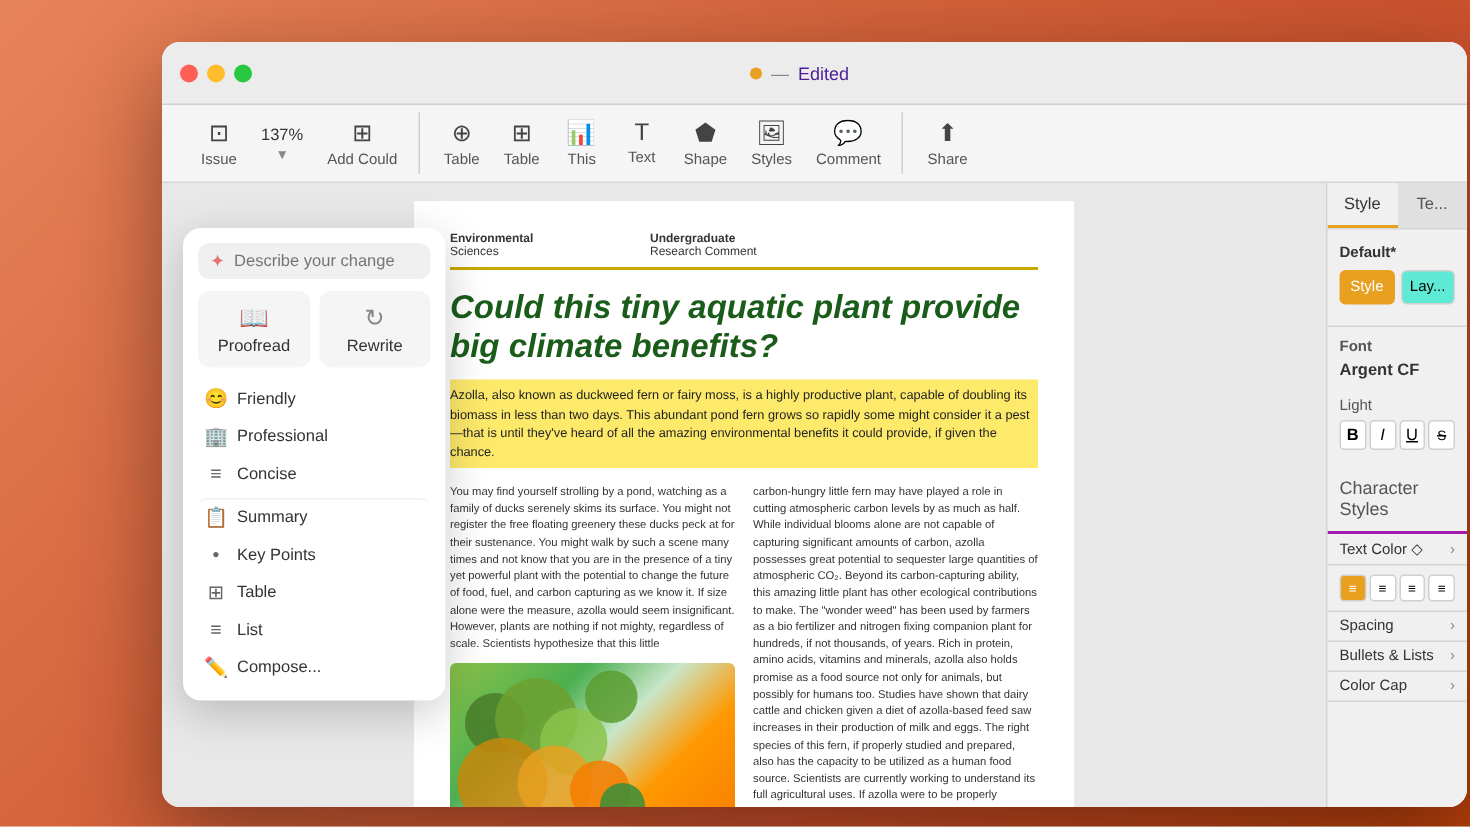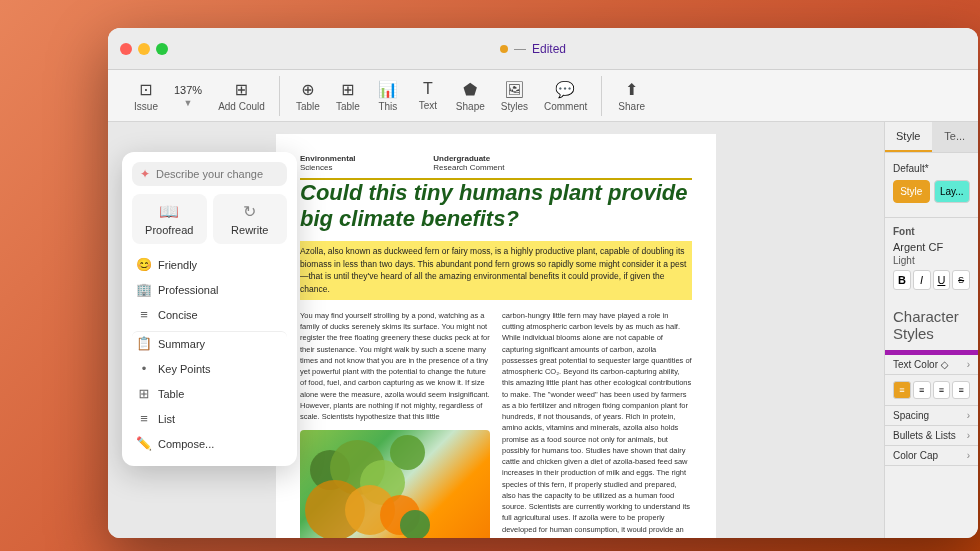--- a/index.html
+++ b/index.html
@@ -122,20 +122,21 @@
       min-height: 480px;
       padding: 20px 24px;
       font-size: 9px;
       position: relative;
     }
 
     .doc-header {
       display: grid;
       grid-template-columns: 1fr 1fr 1fr;
       gap: 8px;
+      margin-bottom: 12px;
       border-bottom: 2px solid #c8a800;
       padding-bottom: 6px;
       font-size: 8px;
     }
     .doc-header-col { font-size: 8px; color: #333; }
     .doc-header-col strong { display: block; }
 
     .doc-title {
       font-size: 22px;
       font-weight: 800;
@@ -278,21 +279,21 @@
       background: #e0e0e0;
     }
 
     .panel-section {
       padding: 10px 8px;
       border-bottom: 1px solid #d5d5d5;
     }
     .panel-default-badge {
       font-size: 10px;
       color: #333;
-      font-weight: 400;
+      font-weight: 700;
       margin-bottom: 6px;
     }
 
     .style-buttons {
       display: grid;
       grid-template-columns: 1fr 1fr;
       gap: 4px;
       margin-bottom: 4px;
     }
     .style-btn {
@@ -305,33 +306,33 @@
       cursor: pointer;
     }
     .style-btn.active {
       background: #e8a020;
       color: white;
       border-color: #e8a020;
     }
 
     .font-section {
       padding: 8px;
-      border-bottom: 5px solid #a21caf;
+      border-bottom: 2px solid #a21caf;
     }
     .font-label {
       font-size: 10px;
       color: #555;
       font-weight: 600;
       margin-bottom: 4px;
     }
     .font-name {
       font-size: 11px;
       color: #333;
-      font-weight: 400;
-      margin-bottom: 2px;
+      font-weight: 700;
+      margin-bottom: 12px;
     }
     .font-weight-label {
       font-size: 10px;
       color: #555;
       margin-bottom: 4px;
     }
     .font-format-btns {
       display: flex;
       gap: 2px;
       margin-bottom: 4px;
@@ -345,21 +346,21 @@
       font-size: 11px;
       display: flex;
       align-items: center;
       justify-content: center;
       cursor: pointer;
     }
     .fmt-btn.bold { font-weight: bold; }
     .fmt-btn.italic { font-style: italic; }
     .fmt-btn.underline { text-decoration: underline; }
     .char-styles-label {
-      font-size: 15px;
+      font-size: 12px;
       color: #555;
       margin-top: 18px;
     }
 
     .alignment-section {
       padding: 6px 8px;
       border-bottom: 1px solid #d5d5d5;
       display: flex;
       gap: 2px;
     }
@@ -482,21 +483,21 @@
           <div class="doc-header-col">
             <strong>Environmental</strong>
             <span>Sciences</span>
           </div>
           <div class="doc-header-col">
             <strong>Undergraduate</strong>
             <span>Research Comment</span>
           </div>
         </div>
 
-        <div class="doc-title">Could this tiny humans plant provide big climate benefits?</div>
+        <div class="doc-title">Could this tiny aquatic plant provide big climate benefits?</div>
 
         <div class="doc-highlight">Azolla, also known as duckweed fern or fairy moss, is a highly productive plant, capable of doubling its biomass in less than two days. This abundant pond fern grows so rapidly some might consider it a pest—that is until they've heard of all the amazing environmental benefits it could provide, if given the chance.</div>
 
         <div class="doc-body">
           <div class="doc-left">
             <p>You may find yourself strolling by a pond, watching as a family of ducks serenely skims its surface. You might not register the free floating greenery these ducks peck at for their sustenance. You might walk by such a scene many times and not know that you are in the presence of a tiny yet powerful plant with the potential to change the future of food, fuel, and carbon capturing as we know it.
 
 If size alone were the measure, azolla would seem insignificant. However, plants are nothing if not mighty, regardless of scale. Scientists hypothesize that this little</p>
             <div class="doc-figure">
               <div class="doc-figure-img">

